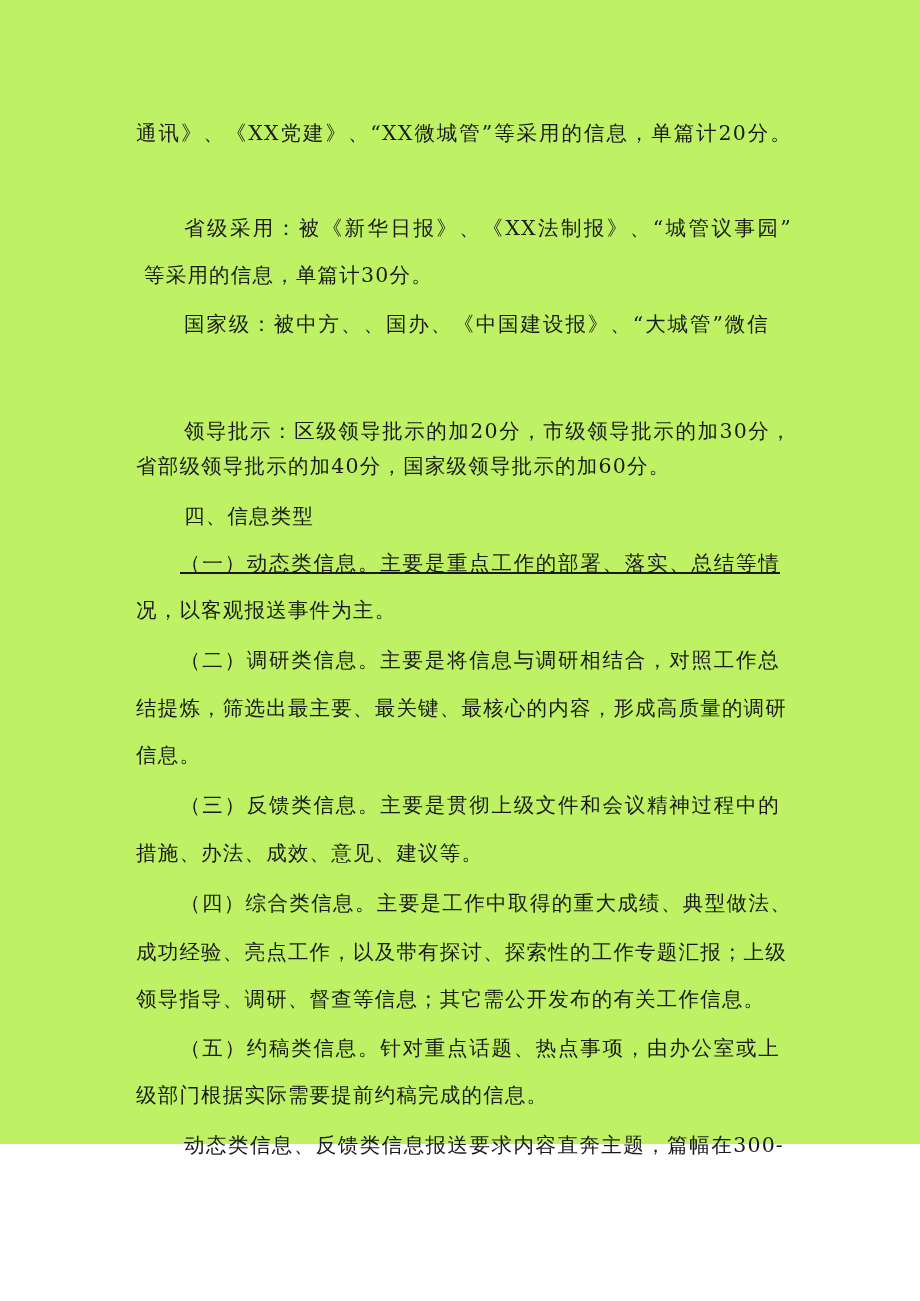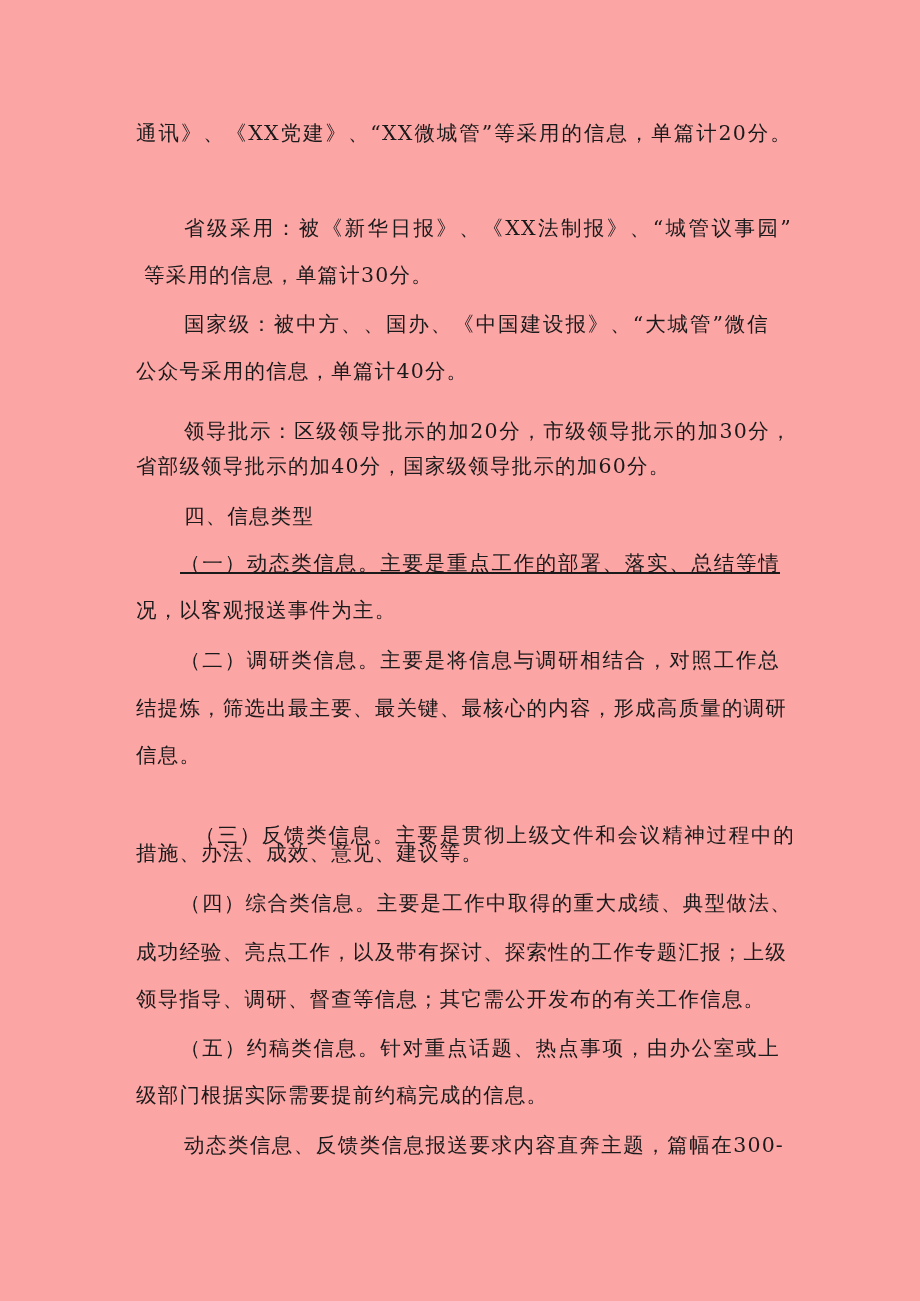--- a/index.html
+++ b/index.html
@@ -1,17 +1,17 @@
 <!DOCTYPE html>
 <html><head>
 <meta charset="utf-8">
 <style>
   html, body { margin: 0; padding: 0; background: #ffffff; }
   body { width: 920px; height: 1301px; position: relative; overflow: hidden; }
-  .page { position: absolute; left: 0; top: 0; width: 920px; height: 1301px; background: #fca5a5; }
+  .page { position: absolute; left: 0; top: 0; width: 920px; height: 1144px; background: #bef264; }
   .line {
     position: absolute;
     left: 136px;
     height: 30px;
     line-height: 30px;
     font-family: "DejaVu Serif", "Liberation Serif", serif;
     font-size: 20.5px;
     color: #1a1a1a;
     white-space: nowrap;
     letter-spacing: 1.2px;
@@ -24,35 +24,34 @@
 <body>
 
 <div class="page">
 
   <div class="line just" style="top:118px;">通讯》、《XX党建》、“XX微城管”等采用的信息，单篇计20分。</div>
 
   <div class="line indent1 just" style="top:213px;width:608px;">省级采用：被《新华日报》、《XX法制报》、“城管议事园”</div>
   <div class="line" style="top:260px;margin-left:8px;">等采用的信息，单篇计30分。</div>
 
   <div class="line indent1 just" style="top:309px;width:585px;">国家级：被中方、、国办、《中国建设报》、“大城管”微信</div>
-  <div class="line" style="top:356px;">公众号采用的信息，单篇计40分。</div>
 
   <div class="line indent1 just" style="top:416px;width:608px;">领导批示：区级领导批示的加20分，市级领导批示的加30分，</div>
   <div class="line" style="top:451px;">省部级领导批示的加40分，国家级领导批示的加60分。</div>
 
   <div class="line indent1" style="top:501px;">四、信息类型</div>
 
   <div class="line indent2 just" style="top:548px;left:180px;width:600px;text-decoration:underline;">（一）动态类信息。主要是重点工作的部署、落实、总结等情</div>
   <div class="line" style="top:595px;font-family:Liberation Serif, serif;">况，以客观报送事件为主。</div>
 
   <div class="line indent2 just" style="top:645px;left:180px;width:600px;">（二）调研类信息。主要是将信息与调研相结合，对照工作总</div>
   <div class="line just" style="top:693px;width:647px;">结提炼，筛选出最主要、最关键、最核心的内容，形成高质量的调研</div>
   <div class="line" style="top:740px;">信息。</div>
 
-  <div class="line indent2 just" style="top:790px;left:195px;width:600px;margin-top:30px;">（三）反馈类信息。主要是贯彻上级文件和会议精神过程中的</div>
+  <div class="line indent2 just" style="top:790px;left:180px;width:600px;">（三）反馈类信息。主要是贯彻上级文件和会议精神过程中的</div>
   <div class="line" style="top:838px;">措施、办法、成效、意见、建议等。</div>
 
   <div class="line indent2 just" style="top:888px;left:180px;width:612px;">（四）综合类信息。主要是工作中取得的重大成绩、典型做法、</div>
   <div class="line just" style="top:937px;width:647px;">成功经验、亮点工作，以及带有探讨、探索性的工作专题汇报；上级</div>
   <div class="line just" style="top:984px;width:626px;">领导指导、调研、督查等信息；其它需公开发布的有关工作信息。</div>
 
   <div class="line indent2 just" style="top:1033px;left:180px;width:600px;">（五）约稿类信息。针对重点话题、热点事项，由办公室或上</div>
   <div class="line" style="top:1080px;">级部门根据实际需要提前约稿完成的信息。</div>
 
   <div class="line indent1 just" style="top:1130px;width:600px;">动态类信息、反馈类信息报送要求内容直奔主题，篇幅在300-</div>

